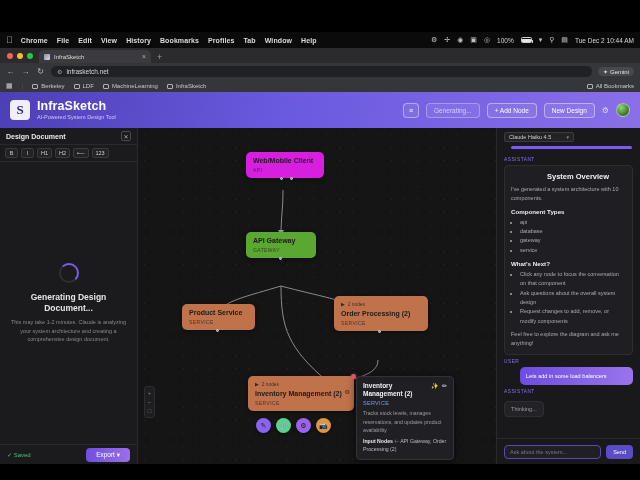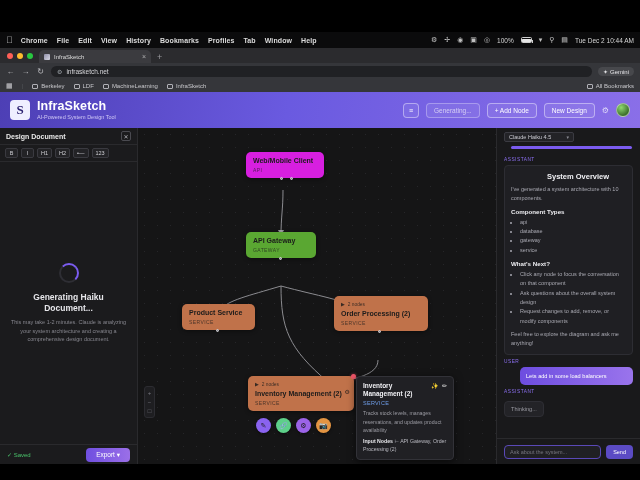--- a/index.html
+++ b/index.html
@@ -247,21 +247,21 @@
     <div class="doc-tools">
       <span class="tbtn">B</span>
       <span class="tbtn">I</span>
       <span class="tbtn">H1</span>
       <span class="tbtn">H2</span>
       <span class="tbtn">•—</span>
       <span class="tbtn">123</span>
     </div>
     <div class="doc-body">
       <div class="spinner"></div>
-      <div class="gen-title">Generating Haiku Document...</div>
+      <div class="gen-title">Generating Design Document...</div>
       <div class="gen-sub">This may take 1-2 minutes. Claude is analyzing your system architecture and creating a comprehensive design document.</div>
     </div>
     <div class="doc-foot">
       <span class="saved">✓ Saved</span>
       <span class="exportbtn">Export ▾</span>
     </div>
   </div>
 
   <div class="canvas">
     <div class="canvas-dots"></div>

